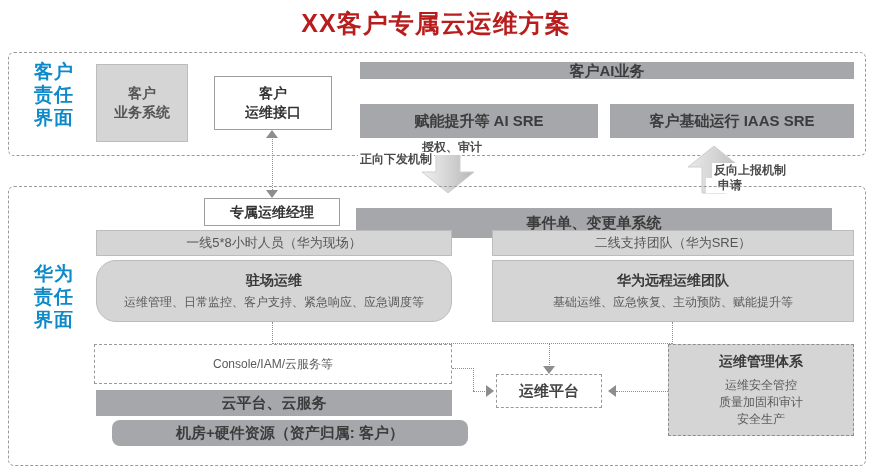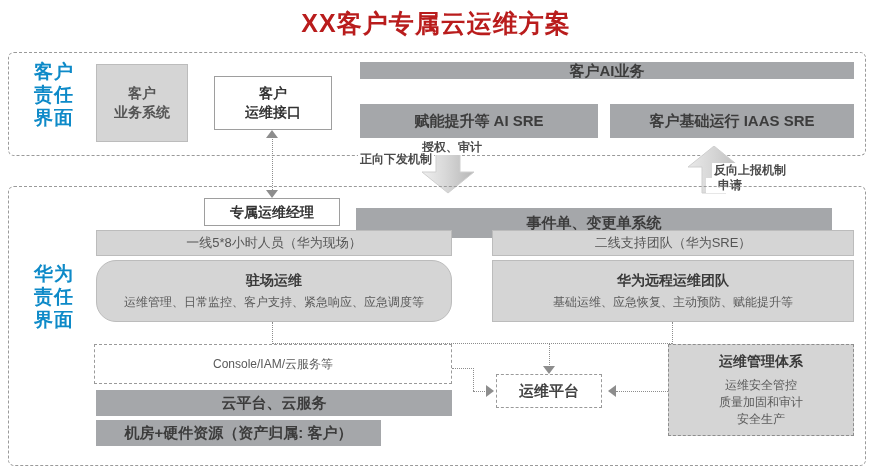--- a/index.html
+++ b/index.html
@@ -62,21 +62,21 @@
   #ticket-sys{left:356px;top:196px;width:476px;height:30px;margin-top:12px;}
 
   #front-line{left:96px;top:230px;width:356px;height:26px;}
   #second-line{left:492px;top:230px;width:362px;height:26px;}
 
   #onsite{left:96px;top:260px;width:356px;height:62px;border-radius:20px;}
   #remote{left:492px;top:260px;width:362px;height:62px;}
 
   #cloud-mgmt{left:94px;top:344px;width:358px;height:40px;}
   #cloud-plat{left:96px;top:390px;width:356px;height:26px;}
-  #dc-hw{left:96px;top:420px;width:285px;height:26px;}
+  #dc-hw{left:112px;top:420px;width:356px;height:26px;border-radius:8px;}
 
   #ops-platform{left:496px;top:374px;width:106px;height:34px;text-align:right;}
   #ops-system{left:668px;top:344px;width:186px;height:92px;}
 
   
   .conn-label{
     position:absolute;font-size:12px;color:#4a4a4a;font-weight:bold;
     white-space:nowrap;background:#ffffff;padding:0 2px;line-height:15px;
   }
   #lbl-auth{left:420px;top:140px;font-weight:bold;}

